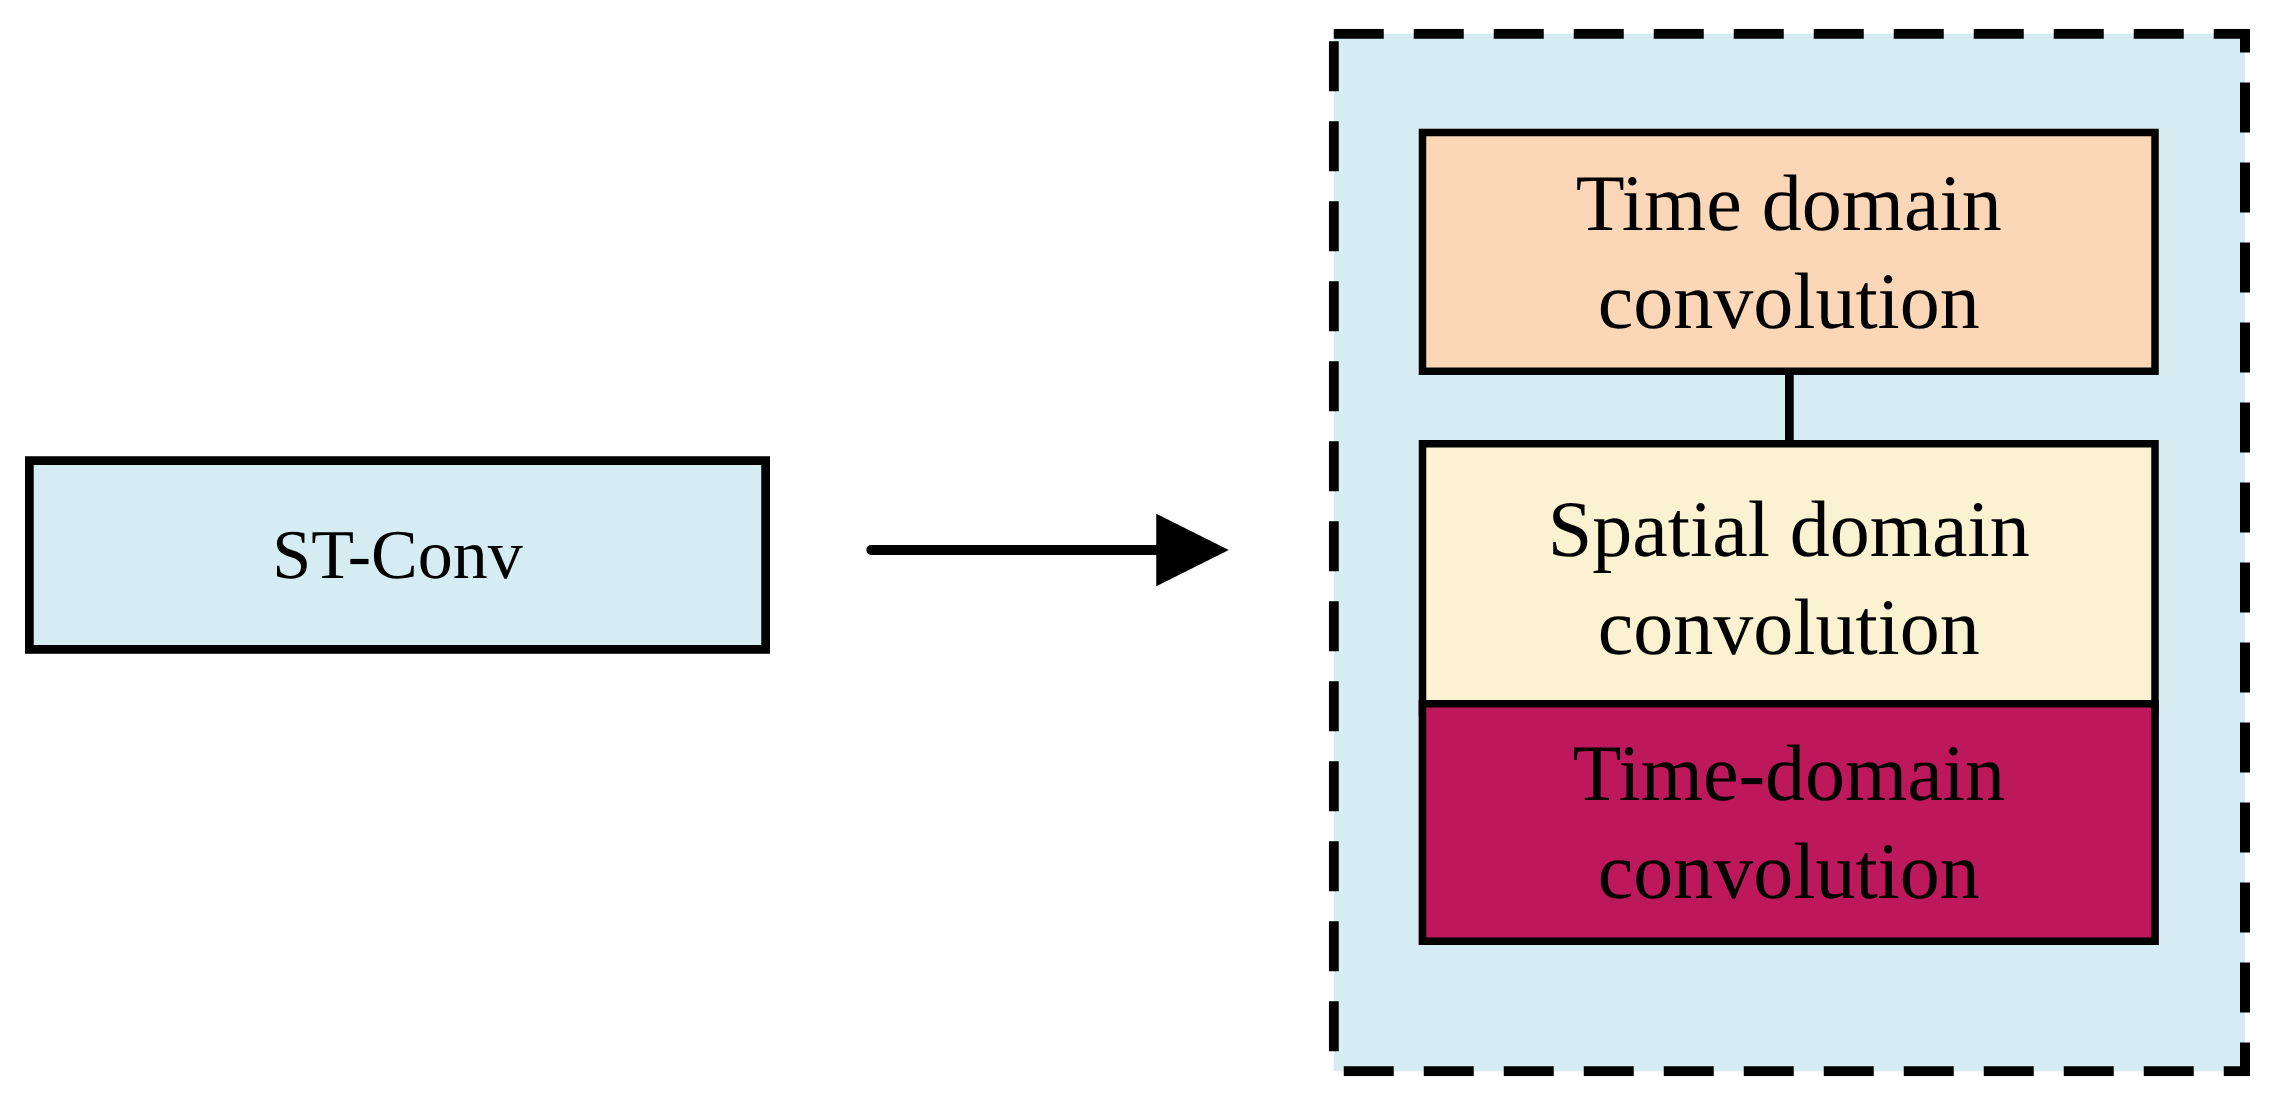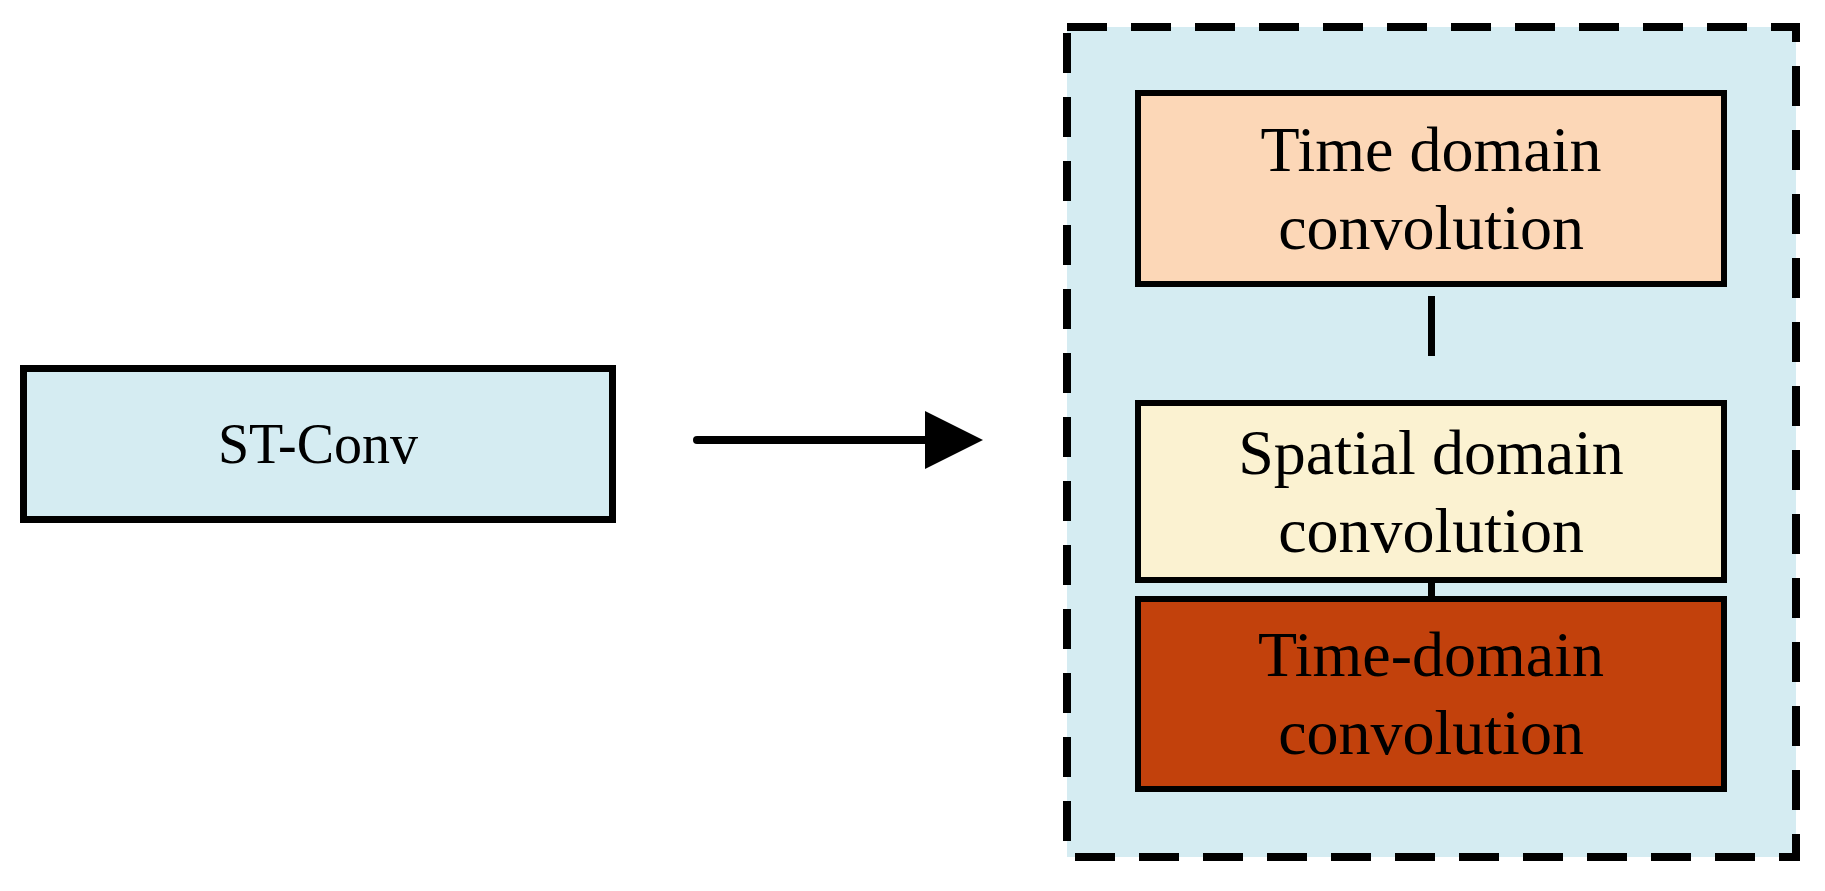--- a/index.html
+++ b/index.html
@@ -73,23 +73,23 @@
     flex-direction: column;
     align-items: center;
     justify-content: center;
     text-align: center;
   }
   .inner-box .line {
     font-size: 64px;
     line-height: 78px;
     white-space: nowrap;
   }
-  .box-1 { top: 67px;  height: 197px; background: #fcd7b7; }
-  .box-2 { top: 329px; height: 183px; background: #fbf2d1; margin-top: 48px; }
-  .box-3 { top: 573px; height: 196px; background: #c2410c; }
+  .box-1 { top: 80px;  height: 197px; background: #fcd7b7; }
+  .box-2 { top: 329px; height: 221px; background: #fbf2d1; }
+  .box-3 { top: 537px; height: 196px; background: #be185d; }
   
   .connector {
     position: absolute;
     left: 365px;
     width: 7px;
     background: #000000;
   }
   .connector-1 { top: 273px; height: 60px; }
   .connector-2 { top: 508px; height: 67px; }
 </style>

